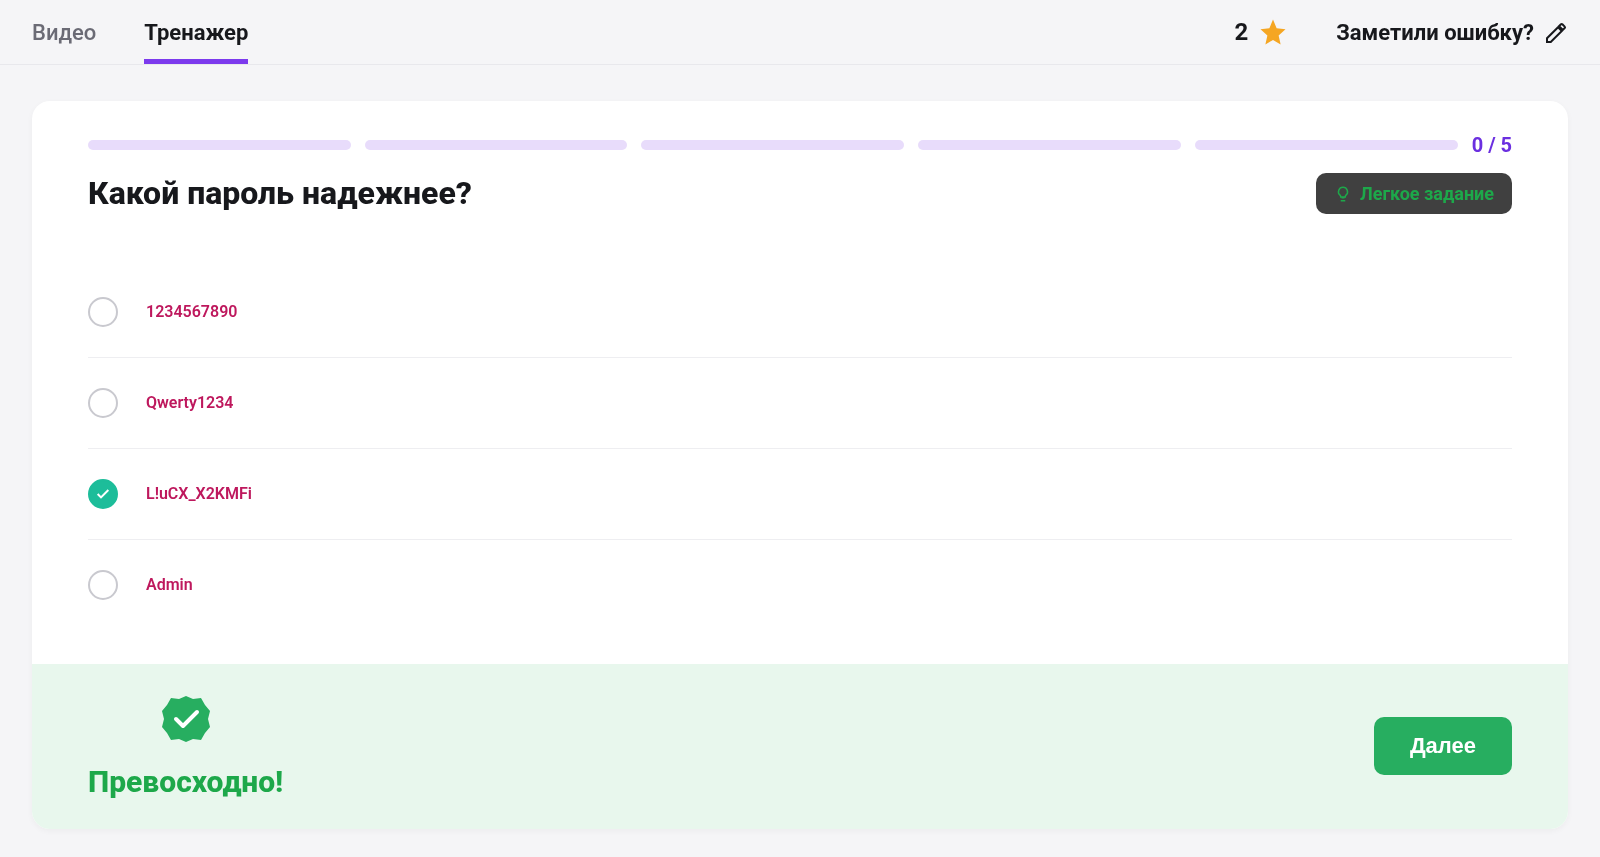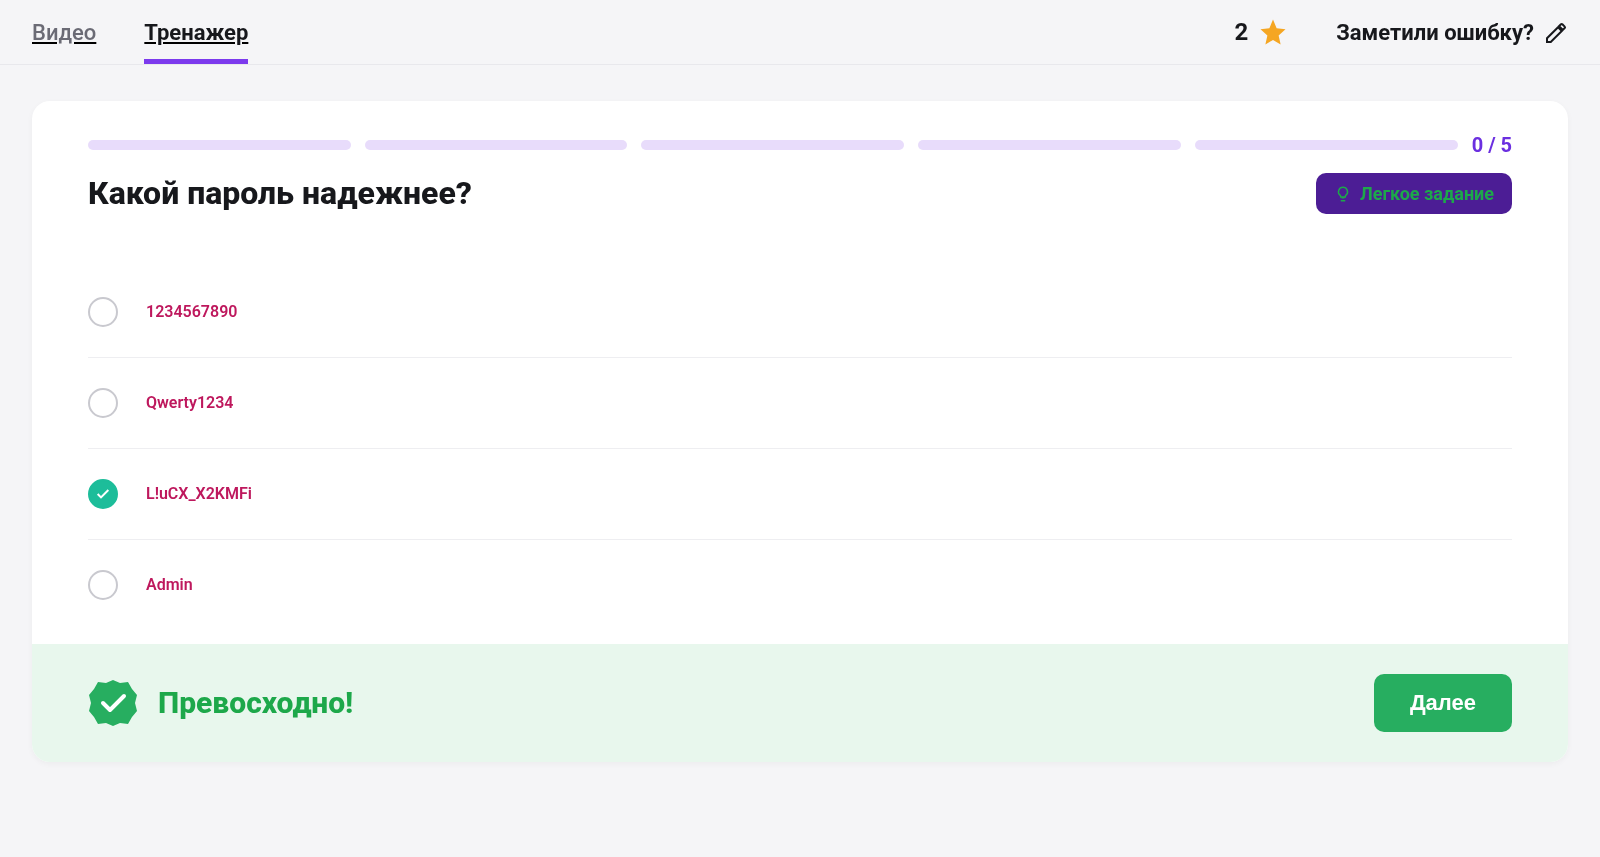--- a/index.html
+++ b/index.html
@@ -12,21 +12,21 @@
     }
     .header {
       display: flex;
       align-items: center;
       justify-content: space-between;
       padding: 0 32px;
       height: 65px;
       background: #f5f5f7;
       border-bottom: 1px solid #e8e8ec;
     }
-    .tabs { display: flex; gap: 48px; align-items: center; height: 100%; text-decoration: underline; }
+    .tabs { display: flex; gap: 48px; align-items: center; height: 100%; }
     .tab {
       font-size: 22px;
       color: #6b6b75;
       cursor: pointer;
       height: 100%;
       display: flex;
       align-items: center;
       position: relative;
       font-weight: 500;
     }
@@ -56,51 +56,51 @@
     .card-top { padding: 32px 56px 0; }
     .progress-row { display: flex; align-items: center; gap: 14px; }
     .progress-segments { display: flex; gap: 14px; flex: 1; }
     .segment { flex: 1; height: 10px; border-radius: 5px; background: #e8dcfb; }
     .progress-count { font-size: 20px; font-weight: 700; color: #6b2fe0; white-space: nowrap; }
 
     .question-row { display: flex; align-items: flex-start; justify-content: space-between; margin-top: 16px; gap: 24px; }
     .question { font-size: 32px; font-weight: 800; color: #17181c; line-height: 1.3; }
     .difficulty-badge {
       display: flex; align-items: center; gap: 8px;
-      background: #4c1d95; color: #1da84a;
+      background: #404040; color: #1da84a;
       font-size: 18px; font-weight: 700;
       padding: 10px 18px; border-radius: 10px;
       white-space: nowrap;
     }
     .bulb-icon { width: 18px; height: 18px; stroke: #1da84a; fill: none; stroke-width: 2; }
 
     .answers { margin-top: 52px; }
     .answer {
       display: flex; align-items: center; gap: 28px;
       padding: 30px 0;
       border-bottom: 1px solid #eeeef1;
       cursor: pointer;
     }
-    .answer:last-child { border-bottom: none; padding-bottom: 44px; }
+    .answer:last-child { border-bottom: none; padding-bottom: 64px; }
     .radio {
       width: 30px; height: 30px; border-radius: 50%;
       border: 2.5px solid #c9c9cf;
       flex-shrink: 0;
       display: flex; align-items: center; justify-content: center;
     }
     .radio.checked { background: #1dbd9a; border-color: #1dbd9a; }
     .check-small { width: 16px; height: 16px; stroke: #fff; stroke-width: 3; fill: none; }
     .answer-text { font-size: 16px; font-weight: 600; color: #be185d; }
 
     .feedback-bar {
       display: flex; align-items: center; justify-content: space-between;
       background: #e8f7ed;
       padding: 30px 56px;
     }
-    .feedback-left { display: flex; align-items: center; gap: 20px; }
+    .feedback-left { display: flex; align-items: center; gap: 20px; flex-direction: column; }
     .feedback-badge {
       width: 50px; height: 50px; position: relative;
       display: flex; align-items: center; justify-content: center;
     }
     .feedback-badge svg { width: 50px; height: 50px; }
     .feedback-text { font-size: 30px; font-weight: 800; color: #1da84a; }
     .next-btn {
       background: #27ae60; color: #fff; font-size: 22px; font-weight: 700;
       border: none; border-radius: 10px; padding: 16px 36px; cursor: pointer;
     }

